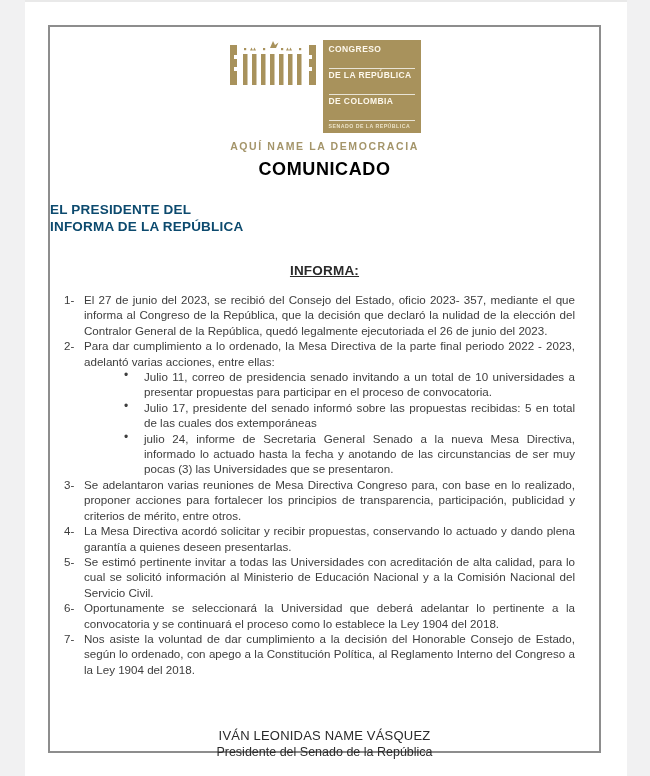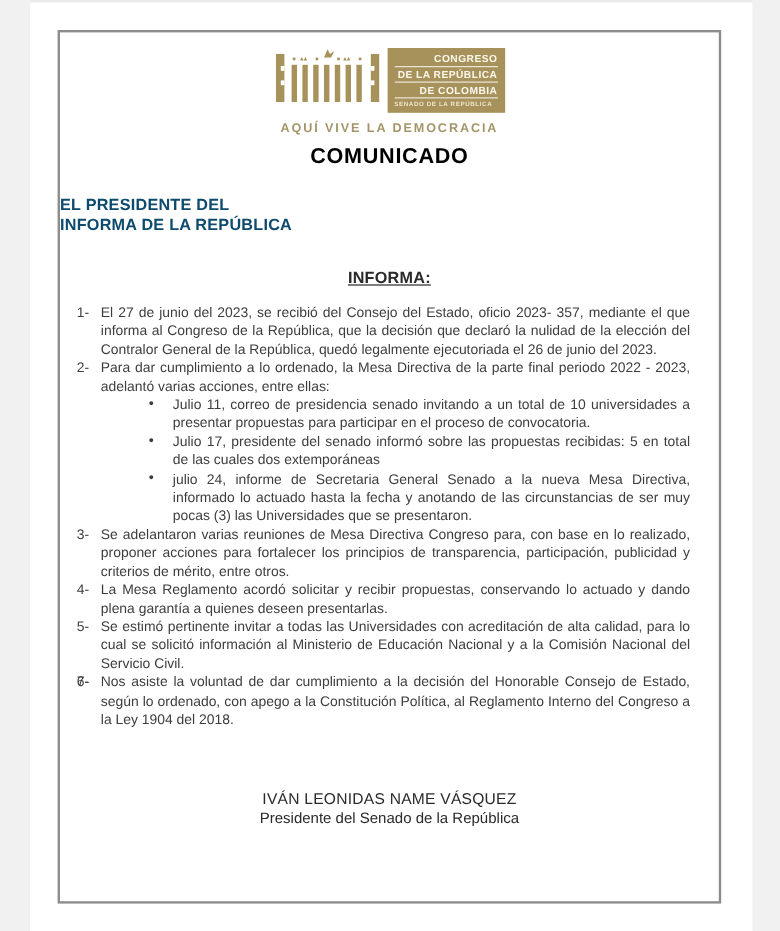--- a/index.html
+++ b/index.html
@@ -21,23 +21,22 @@
 
   
   .logo-row { display:flex; justify-content:center; align-items:flex-start; margin-top:13px; gap:4px; }
   .capitol { width:90px; height:48px; display:block; }
   .banner {
     width:98px; box-sizing:border-box; background:#a8925c;
     padding:4px 6px 3px 6px; color:#fdf8ec;
   }
   .banner .bline {
     font-size:8.5px; font-weight:bold; letter-spacing:.4px; line-height:10px;
-    border-bottom:1px solid rgba(255,255,255,.75); padding-bottom:1px; margin-bottom:1px;
+    border-bottom:1px solid rgba(255,255,255,.75); padding-bottom:14px; margin-bottom:1px;
     white-space:nowrap;
-    text-align:right;
   }
   .banner .bline:nth-child(3){ border-bottom:1px solid rgba(255,255,255,.75); }
   .banner .senate {
     font-size:5.2px; font-weight:bold; letter-spacing:.5px; line-height:7px;
     color:rgba(255,250,230,.78); padding-top:1px; white-space:nowrap;
   }
 
   .tagline {
     text-align:center; margin-top:7px;
     font-size:10.5px; letter-spacing:1.6px; color:#a4956a; font-weight:bold;
@@ -119,21 +118,21 @@
       </g>
     </svg>
     <div class="banner">
       <div class="bline">CONGRESO</div>
       <div class="bline">DE LA REPÚBLICA</div>
       <div class="bline">DE COLOMBIA</div>
       <div class="senate">SENADO DE LA REPÚBLICA</div>
     </div>
   </div>
 
-  <div class="tagline">AQUÍ VIVE LA DEMOCRACIA</div>
+  <div class="tagline">AQUÍ NAME LA DEMOCRACIA</div>
 
   <h1 class="title">COMUNICADO</h1>
 
   <div class="subtitle">
     <span>EL PRESIDENTE DEL</span><br>
     <span>INFORMA DE LA REPÚBLICA</span>
   </div>
 
   <div class="informa">INFORMA:</div>
 
@@ -159,28 +158,29 @@
           <span>julio 24, informe de Secretaria General Senado a la nueva Mesa Directiva, informado lo actuado hasta la fecha y anotando de las circunstancias de ser muy pocas (3) las Universidades que se presentaron.</span>
         </li>
       </ul>
     </li>
     <li>
       <span class="num">3-</span>
       <span>Se adelantaron varias reuniones de Mesa Directiva Congreso para, con base en lo realizado, proponer acciones para fortalecer los principios de transparencia, participación, publicidad y criterios de mérito, entre otros.</span>
     </li>
     <li>
       <span class="num">4-</span>
-      <span>La Mesa Reglamento acordó solicitar y recibir propuestas, conservando lo actuado y dando plena garantía a quienes deseen presentarlas.</span>
+      <span>La Mesa Directiva acordó solicitar y recibir propuestas, conservando lo actuado y dando plena garantía a quienes deseen presentarlas.</span>
     </li>
     <li>
       <span class="num">5-</span>
       <span>Se estimó pertinente invitar a todas las Universidades con acreditación de alta calidad, para lo cual se solicitó información al Ministerio de Educación Nacional y a la Comisión Nacional del Servicio Civil.</span>
     </li>
     <li>
       <span class="num">6-</span>
+      <span>Oportunamente se seleccionará la Universidad que deberá adelantar lo pertinente a la convocatoria y se continuará el proceso como lo establece la Ley 1904 del 2018.</span>
     </li>
     <li>
       <span class="num">7-</span>
       <span>Nos asiste la voluntad de dar cumplimiento a la decisión del Honorable Consejo de Estado, según lo ordenado, con apego a la Constitución Política, al Reglamento Interno del Congreso a la Ley 1904 del 2018.</span>
     </li>
   </ol>
 
   <div class="signature">
     <div class="sig-name">IVÁN LEONIDAS NAME VÁSQUEZ</div>
     <div class="sig-title">Presidente del Senado de la República</div>

